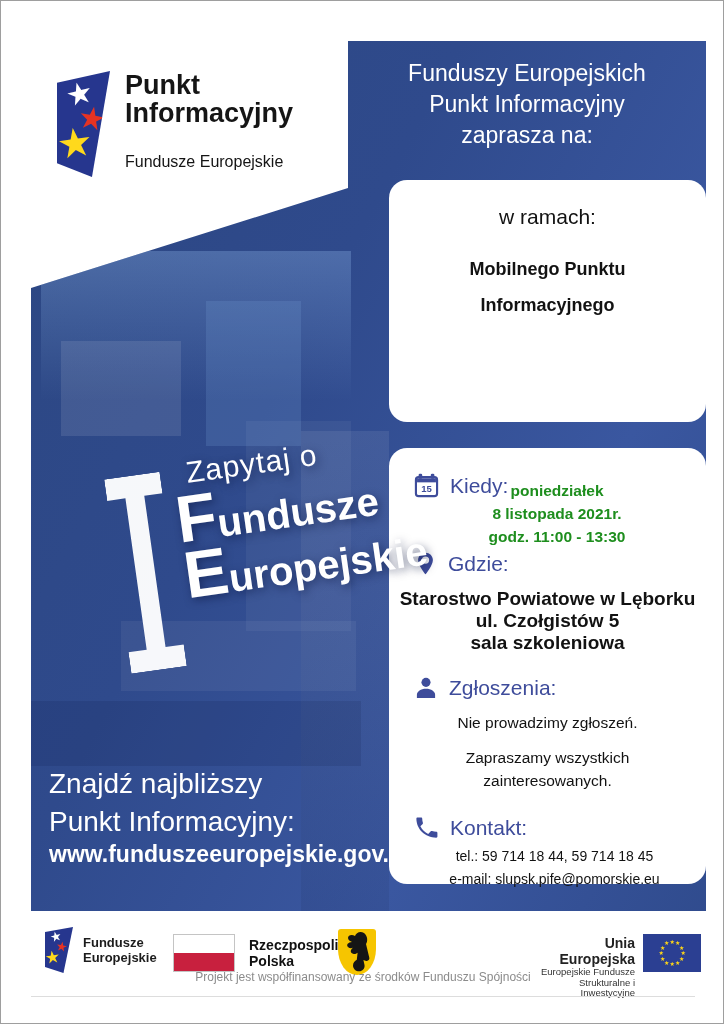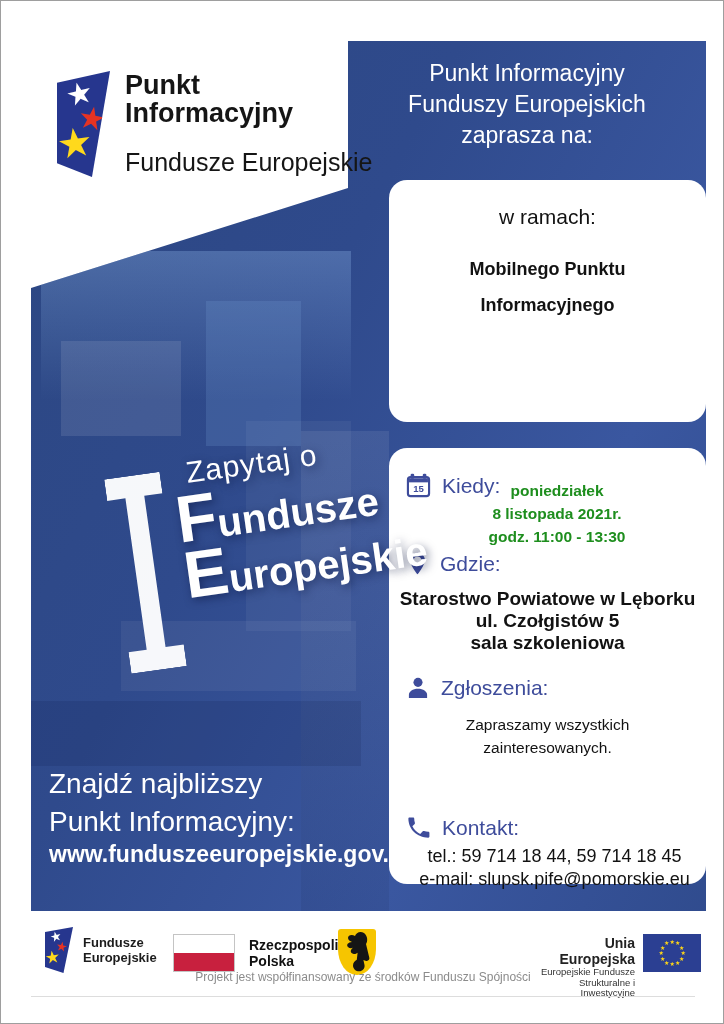--- a/index.html
+++ b/index.html
@@ -28,51 +28,51 @@
   .brand{position:absolute;left:56px;top:70px;display:flex;gap:15px;align-items:center;}
   .fe-flag{position:relative;background:#26368e;
     clip-path:polygon(0% 11%,100% 0%,66% 100%,0% 87%);}
   .fe-flag.big{width:53px;height:106px;}
   .fe-flag .star{position:absolute;line-height:1;}
   .fe-flag.big .sw{left:9px;top:8px;font-size:30px;color:#fff;transform:rotate(-14deg);}
   .fe-flag.big .sr{left:21px;top:32px;font-size:31px;color:#e63323;transform:rotate(10deg);}
   .fe-flag.big .sy{left:0px;top:52px;font-size:40px;color:#ffd91c;transform:rotate(-8deg);}
   .brand-text{color:#151515;}
   .brand-text .b1{font-size:27px;font-weight:bold;line-height:28px;}
-  .brand-text .b2{font-size:25px;line-height:30px;margin-top:20px;}
+  .brand-text .b2{font-size:16px;line-height:30px;margin-top:20px;}
 
   
   .header{position:absolute;left:347px;top:40px;width:358px;height:139px;
     color:#fff;text-align:center;font-size:23px;line-height:31px;padding-top:17px;
     box-sizing:border-box;}
 
   
   .invite-box{position:absolute;left:388px;top:179px;width:317px;height:242px;
     background:#fff;border-radius:18px;text-align:center;color:#121212;
     padding-top:22px;box-sizing:border-box;}
   .invite-box .intro{font-size:21px;line-height:29px;}
   .invite-box .big{margin-top:20px;font-size:18px;font-weight:bold;line-height:36px;}
 
   
   .details-box{position:absolute;left:388px;top:447px;width:317px;height:436px;
     background:#fff;border-radius:18px;color:#121212;}
   .sec{position:absolute;left:0;width:100%;}
-  .sec-head{display:flex;align-items:center;gap:10px;padding-left:16px;
+  .sec-head{display:flex;align-items:center;gap:10px;padding-left:24px;
     color:#3e4c9b;font-size:21px;}
   .sec-head svg{flex:0 0 auto;}
   .s-kiedy{top:24px;}
   .green-block{position:absolute;left:63px;top:31px;width:210px;text-align:center;
     color:#1e8e1e;font-weight:bold;font-size:15.5px;line-height:23px;}
   .s-gdzie{top:102px;}
   .gdzie-lines{margin-top:11px;text-align:center;font-weight:bold;font-size:19px;line-height:22px;}
   .s-zgl{top:227px;}
   .zgl-lines{margin-top:10px;text-align:center;font-size:15.5px;line-height:23px;}
   .zgl-lines .gap{margin-top:12px;}
   .s-kontakt{top:366px;}
-  .kontakt-lines{margin-top:4px;text-align:center;font-size:18px;line-height:23px;padding-left:14px;}
+  .kontakt-lines{margin-top:4px;text-align:center;font-size:14px;line-height:23px;padding-left:14px;}
 
   
   .tagline{position:absolute;left:116px;top:442px;width:310px;height:235px;
     transform:rotate(-8deg);color:#fff;text-shadow:2px 3px 8px rgba(8,18,60,.5);}
   .pillar{position:absolute;left:0;top:14px;width:56px;height:196px;background:rgba(255,255,255,.96);
     clip-path:polygon(0% 0%,100% 0%,100% 11%,67% 11%,67% 89%,100% 89%,100% 100%,0% 100%,0% 89%,33% 89%,33% 11%,0% 11%);
     box-shadow:0 4px 14px rgba(0,10,50,.35);}
   .tag-text{position:absolute;left:66px;top:2px;white-space:nowrap;}
   .tag-1{font-size:30px;letter-spacing:1px;margin-left:16px;line-height:34px;}
   .tag-big{font-size:40px;font-weight:bold;height:56px;line-height:56px;}
@@ -136,22 +136,22 @@
       <span class="star sy">★</span>
     </div>
     <div class="brand-text">
       <div class="b1">Punkt</div>
       <div class="b1">Informacyjny</div>
       <div class="b2">Fundusze Europejskie</div>
     </div>
   </div>
 
   <div class="header">
+    <div>Funduszy Europejskich</div>
     <div>Punkt Informacyjny</div>
-    <div>Funduszy Europejskich</div>
     <div>zaprasza na:</div>
   </div>
 
   <div class="invite-box">
     <div class="intro">w ramach:</div>
     <div class="big">
       <div>Mobilnego Punktu</div>
       <div>Informacyjnego</div>
     </div>
   </div>
@@ -192,20 +192,21 @@
 
     <div class="sec s-zgl">
       <div class="sec-head">
         <svg width="26" height="26" viewBox="0 0 24 24">
           <circle cx="12" cy="6.8" r="4.2" fill="#3e4c9b"></circle>
           <path fill="#3e4c9b" d="M12 12.6c-4.8 0-8.4 2.5-8.4 5.6v3h16.8v-3c0-3.1-3.6-5.6-8.4-5.6z"></path>
         </svg>
         <span>Zgłoszenia:</span>
       </div>
       <div class="zgl-lines">
+        <div>Nie prowadzimy zgłoszeń.</div>
         <div class="gap">Zapraszamy wszystkich</div>
         <div>zainteresowanych.</div>
       </div>
     </div>
 
     <div class="sec s-kontakt">
       <div class="sec-head">
         <svg width="27" height="27" viewBox="0 0 24 24">
           <path fill="#3e4c9b" d="M6.6 10.8c1.5 3 3.9 5.4 6.9 6.9l2.3-2.3c.3-.3.7-.4 1.1-.2 1.2.4 2.5.6 3.8.6.6 0 1 .4 1 1V20c0 .6-.4 1-1 1C10.6 21 3 13.4 3 4c0-.6.4-1 1-1h3.2c.6 0 1 .4 1 1 0 1.3.2 2.6.6 3.8.1.4 0 .8-.2 1.1l-2.3 2.3z"></path>
         </svg>

